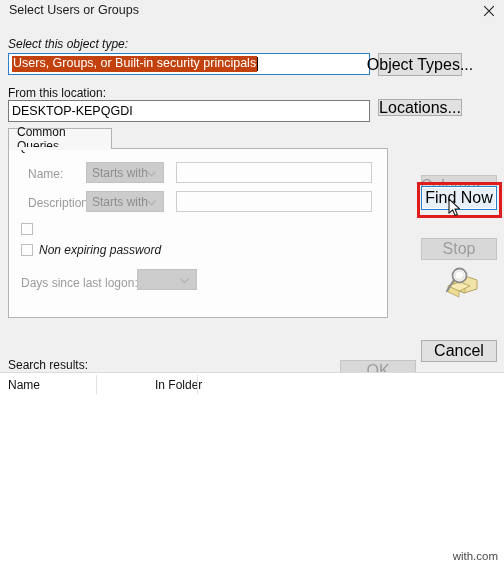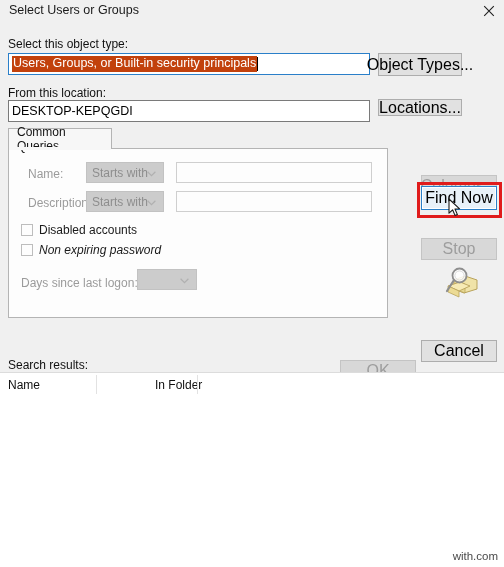--- a/index.html
+++ b/index.html
@@ -275,21 +275,21 @@
   <div id="title-text">Select Users or Groups</div>
   <div id="close-btn">
     <span>
       <svg width="12" height="12" viewBox="0 0 12 12">
         <path d="M1.2 1.2 L10.8 10.8 M10.8 1.2 L1.2 10.8" stroke="#202020" stroke-width="1.1" fill="none"></path>
       </svg>
     </span>
   </div>
 </div>
 
-<div class="field-label" style="left:8px; top:37px;">Select this object type:</div>
+<div class="field-label" style="left:8px; top:37px;font-style:italic;">Select this object type:</div>
 
 <div class="textbox focused" style="left:8px; top:53px; width:362px; height:22px;">
   <span class="sel">Users, Groups, or Built-in security principals</span>
     <span class="caret"></span>
 </div>
 
 <div class="btn" style="left:378px; top:53px; width:84px; height:23px;">Object Types...</div>
 
 <div class="field-label" style="left:8px; top:86px;">From this location:</div>
 
@@ -326,21 +326,20 @@
     <svg width="9" height="6" viewBox="0 0 9 6">
         <path d="M0.6 0.8 L4.5 4.6 L8.4 0.8" stroke="#b0b0b0" stroke-width="1.2" fill="none"></path>
       </svg>
   </span>
 </div>
 
 <div class="textbox disabled" style="left:176px; top:191px; width:196px; height:21px; z-index:3;"></div>
 
 <div class="checkrow" style="left:21px; top:223px; z-index:3;">
   <span class="checkbox"></span>
-  <span class="lbl" style="color:#1a1a1a;">Disabled accounts</span>
 </div>
 
 <div class="checkrow" style="left:21px; top:243px; z-index:3;">
   <span class="checkbox"></span>
   <span class="lbl" style="color:#1a1a1a;font-style:italic;">Non expiring password</span>
 </div>
 
 <div class="field-label" style="left:21px; top:276px; color:#9b9b9b; z-index:3;">Days since last logon:</div>
 
 <div class="combo" style="left:137px; top:269px; width:60px; height:21px; z-index:3;">

